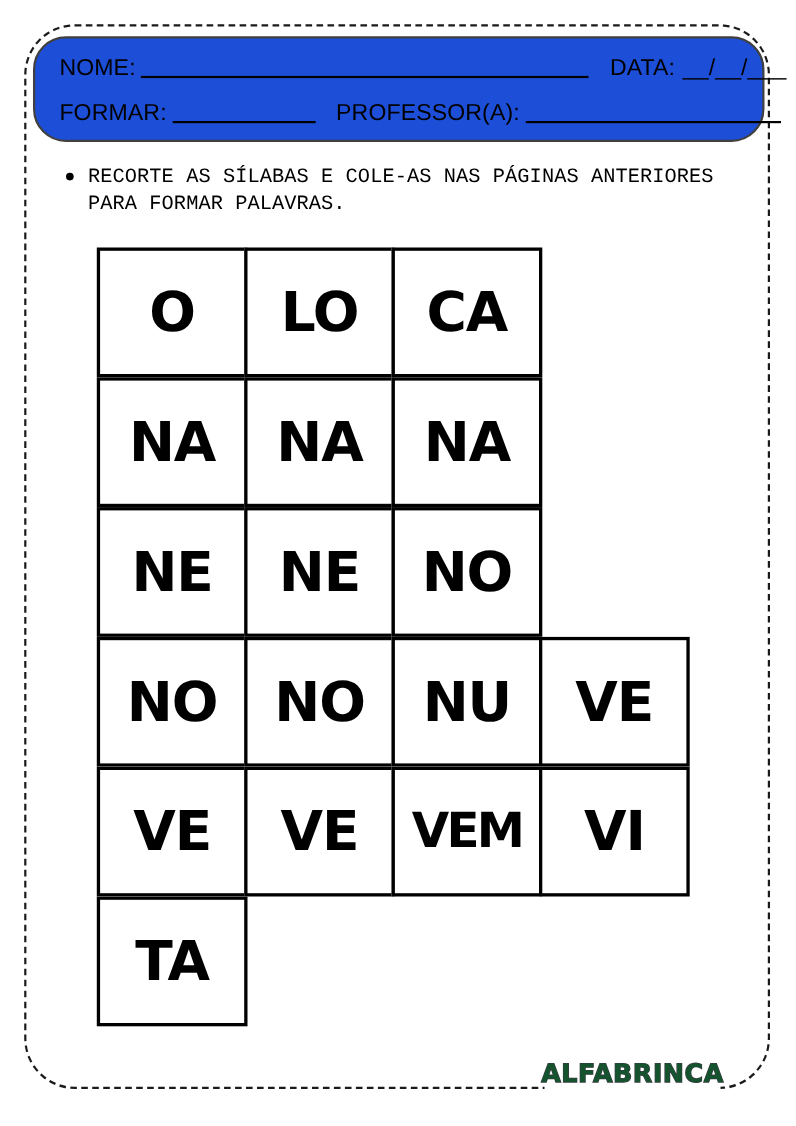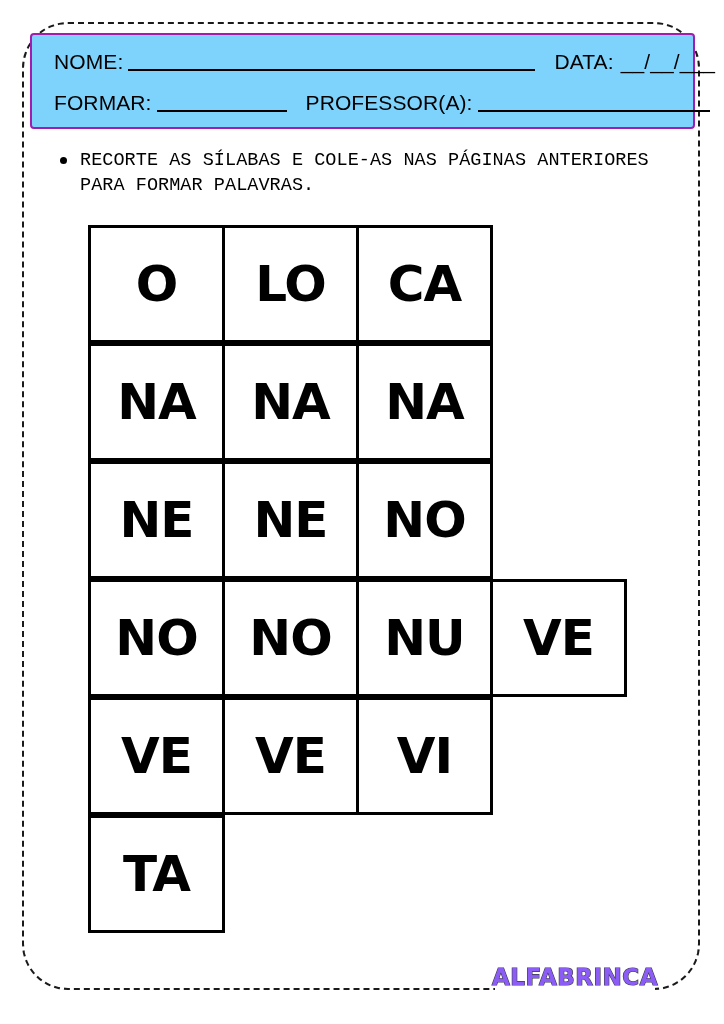--- a/index.html
+++ b/index.html
@@ -29,24 +29,24 @@
     pointer-events: none;
   }
 
   
   #header-box {
     position: absolute;
     left: 30px;
     top: 33px;
     width: 665px;
     height: 96px;
-    border: 2px solid #a21caf;
-    border-radius: 4px;
+    border: 2px solid #404040;
+    border-radius: 30px;
     box-sizing: border-box;
-    background: #7dd3fc;
+    background: #1d4ed8;
   }
   .hdr-row {
     position: absolute;
     left: 0;
     width: 100%;
     height: 40px;
     display: flex;
     align-items: center;
     white-space: nowrap;
   }
@@ -144,21 +144,21 @@
     display: flex;
     align-items: center;
     justify-content: center;
     background: #ffffff;
   }
   #watermark-text {
     font-family: "DejaVu Sans", sans-serif;
     font-weight: 700;
     font-size: 23px;
     letter-spacing: 0.5px;
-    color: #8b5cf6;
+    color: #14532d;
     -webkit-text-stroke: 1.2px #3a3a44;
     paint-order: stroke fill;
     white-space: nowrap;
   }
 </style>
 </head>
 <body>
 
 <div id="page-border"></div>
 
@@ -236,20 +236,23 @@
       </div>
     </div>
     <div class="grid-row">
       <div class="grid-cell">
         <span class="grid-cell-text">VE</span>
       </div>
       <div class="grid-cell">
         <span class="grid-cell-text">VE</span>
       </div>
       <div class="grid-cell">
+        <span class="grid-cell-text len3">VEM</span>
+      </div>
+      <div class="grid-cell">
         <span class="grid-cell-text">VI</span>
       </div>
     </div>
     <div class="grid-row">
       <div class="grid-cell">
         <span class="grid-cell-text">TA</span>
       </div>
     </div>
   </div>
 

